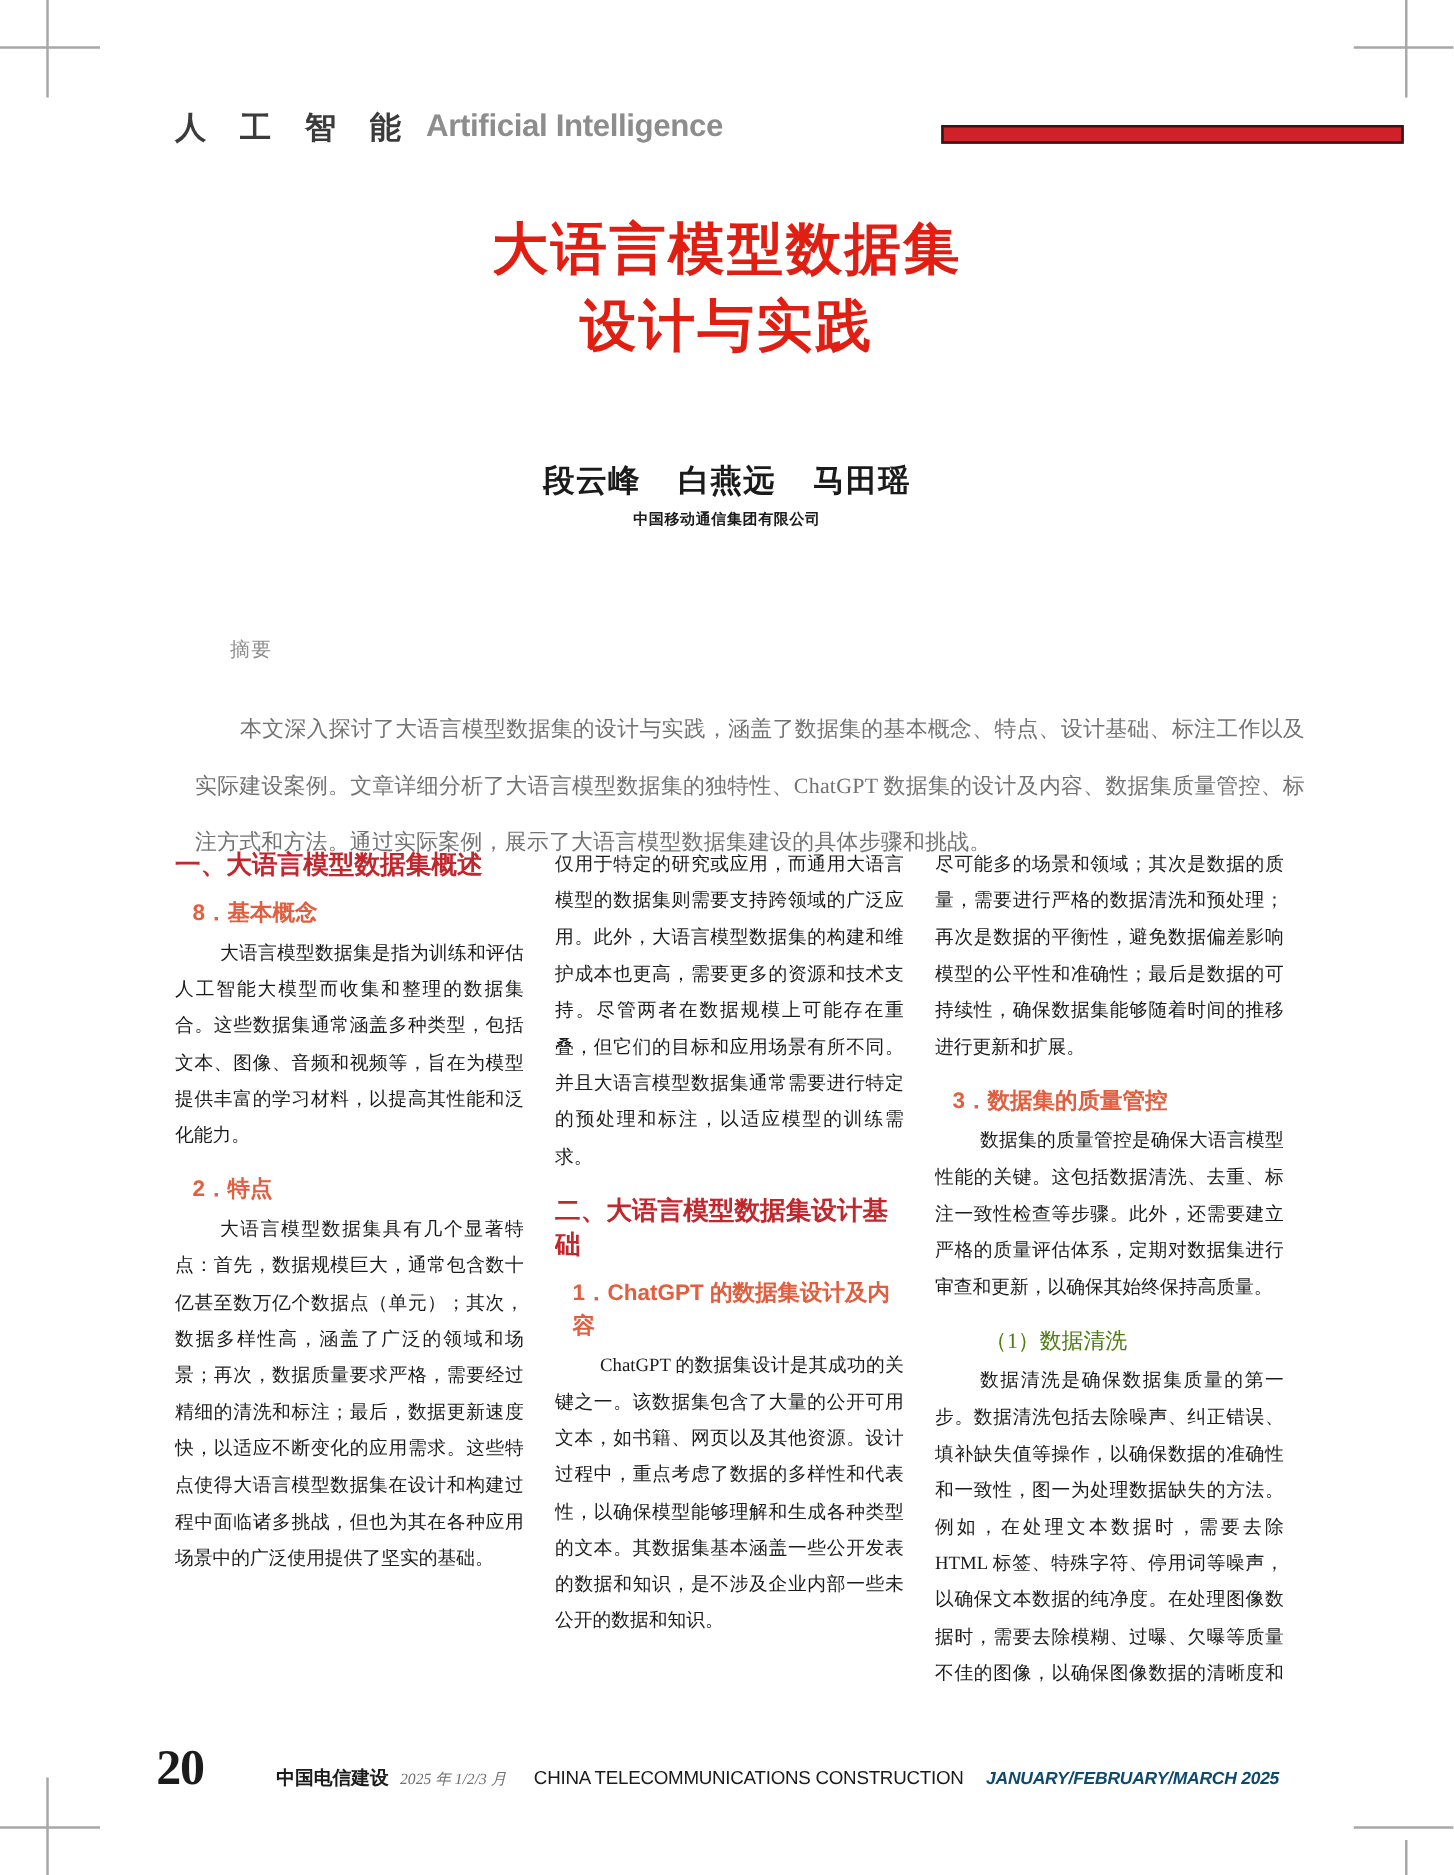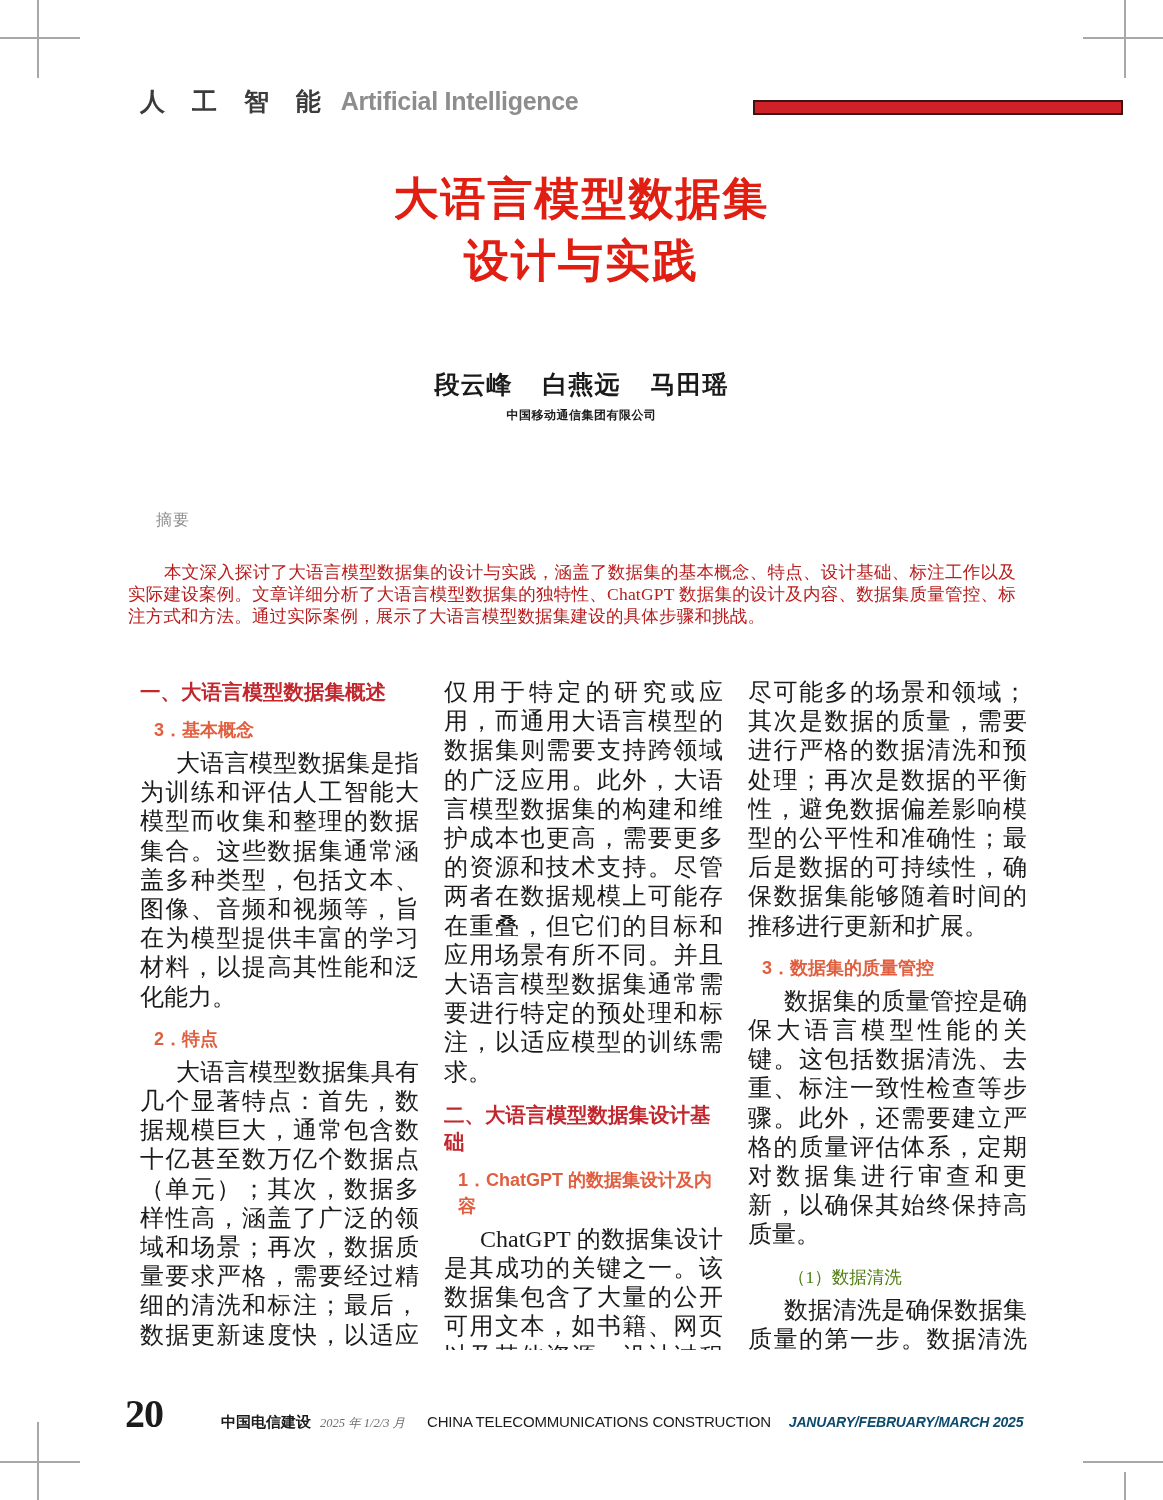--- a/index.html
+++ b/index.html
@@ -112,35 +112,35 @@
     font-size: 12px;
     font-weight: 700;
     color: #1b1b1b;
     margin-top: 6px;
     letter-spacing: 0.5px;
   }
 
   
   #abstract {
     position: absolute;
-    left: 128px;
+    left: 156px;
     top: 510px;
     width: 888px;
   }
   #abstract-label {
     font-size: 16px;
     color: #8e8e8e;
     margin-left: 28px;
     margin-bottom: 30px;
     letter-spacing: 1px;
   }
   #abstract-body {
     font-size: 17.5px;
-    color: #b91c1c;
-    line-height: 22px;
+    color: #737373;
+    line-height: 45px;
     text-align: justify;
     text-indent: 36px;
     letter-spacing: 0.2px;
   }
 
   
   #columns {
     position: absolute;
     left: 140px;
     top: 678px;
@@ -174,21 +174,21 @@
   }
   .h3-head {
     font-size: 17.5px;
     color: #4d7c0f;
     line-height: 26px;
     margin: 14px 0 6px 0;
     text-indent: 40px;
   }
   p.body {
     font-family: "Liberation Serif", "DejaVu Serif", serif;
-    font-size: 24px;
+    font-size: 15px;
     color: #1b1b1b;
     line-height: 29.2px;
     margin: 0 0 14px 0;
     text-align: justify;
     text-indent: 36px;
     letter-spacing: 0px;
   }
   p.body.cont { text-indent: 0; }
   p.body.nomargin { margin-bottom: 0; }
 
@@ -276,21 +276,21 @@
 
   <div id="abstract">
     <div id="abstract-label">摘要</div>
     <div id="abstract-body">本文深入探讨了大语言模型数据集的设计与实践，涵盖了数据集的基本概念、特点、设计基础、标注工作以及实际建设案例。文章详细分析了大语言模型数据集的独特性、ChatGPT 数据集的设计及内容、数据集质量管控、标注方式和方法。通过实际案例，展示了大语言模型数据集建设的具体步骤和挑战。</div>
   </div>
 
   <div id="columns">
 
     <div class="col">
       <div class="h1-head">一、大语言模型数据集概述</div>
-      <div class="h2-head">3．基本概念</div>
+      <div class="h2-head">8．基本概念</div>
       <p class="body">大语言模型数据集是指为训练和评估人工智能大模型而收集和整理的数据集合。这些数据集通常涵盖多种类型，包括文本、图像、音频和视频等，旨在为模型提供丰富的学习材料，以提高其性能和泛化能力。</p>
       <div class="h2-head">2．特点</div>
       <p class="body">大语言模型数据集具有几个显著特点：首先，数据规模巨大，通常包含数十亿甚至数万亿个数据点（单元）；其次，数据多样性高，涵盖了广泛的领域和场景；再次，数据质量要求严格，需要经过精细的清洗和标注；最后，数据更新速度快，以适应不断变化的应用需求。这些特点使得大语言模型数据集在设计和构建过程中面临诸多挑战，但也为其在各种应用场景中的广泛使用提供了坚实的基础。</p>
 
     </div>
 
     <div class="col">
       <p class="body cont">仅用于特定的研究或应用，而通用大语言模型的数据集则需要支持跨领域的广泛应用。此外，大语言模型数据集的构建和维护成本也更高，需要更多的资源和技术支持。尽管两者在数据规模上可能存在重叠，但它们的目标和应用场景有所不同。并且大语言模型数据集通常需要进行特定的预处理和标注，以适应模型的训练需求。</p>
       <div class="h1-head tight">二、大语言模型数据集设计基础</div>
       <div class="h2-head">1．ChatGPT 的数据集设计及内容</div>

